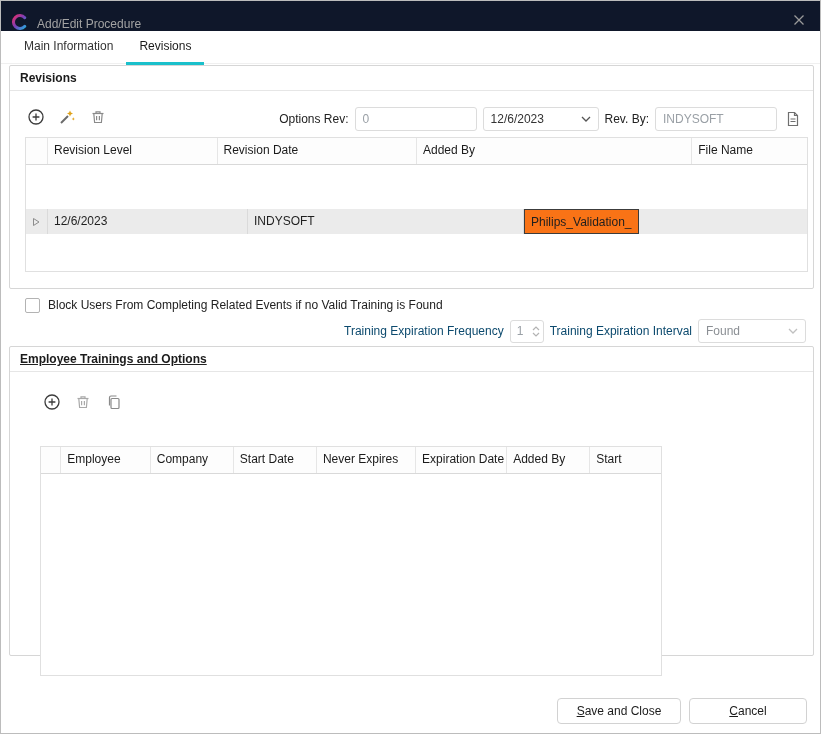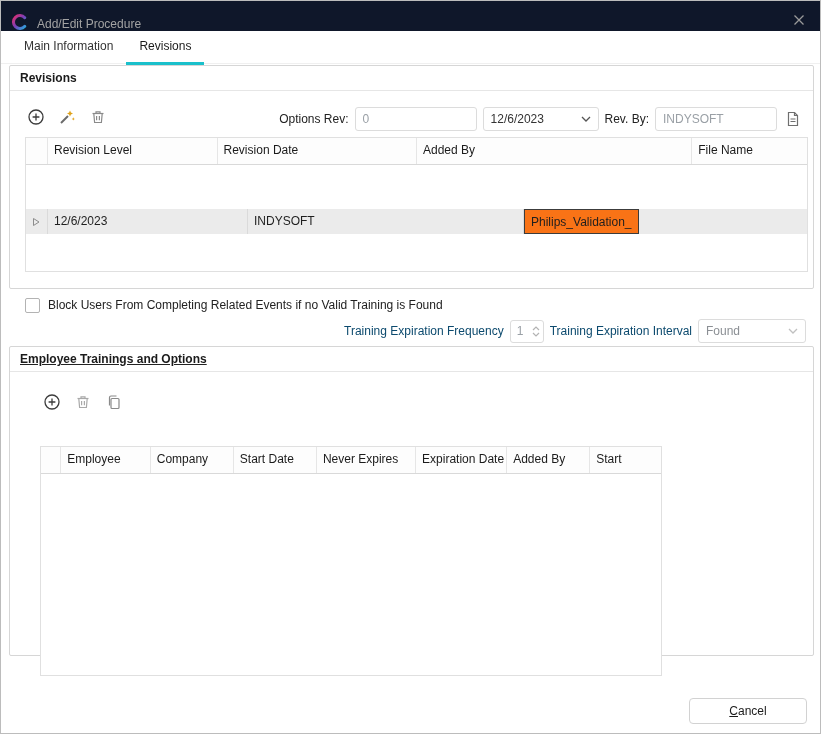--- a/index.html
+++ b/index.html
@@ -230,17 +230,20 @@
         <div class="cell" style="width:100px;">Start Date</div>
         <div class="cell" style="width:120px;">Never Expires</div>
         <div class="cell" style="width:110px;">Expiration Date</div>
         <div class="cell" style="width:100px;">Added By</div>
         <div class="cell" style="width:85px; border-right:none;">Start</div>
       </div>
       <div class="g-body"></div>
     </div>
   </div>
 
+  <button class="btn" style="left:556px; top:697px; width:124px;">
+    <span class="mn">S</span><span>ave and Close</span>
+  </button>
   <button class="btn" style="left:688px; top:697px; width:118px;">
     <span class="mn">C</span><span>ancel</span>
   </button>
 
 </div>
 
 </body></html>

